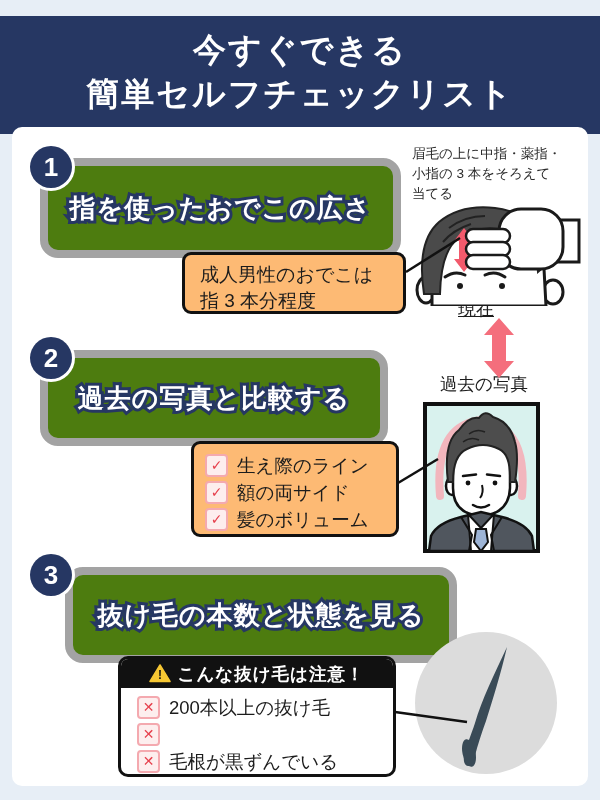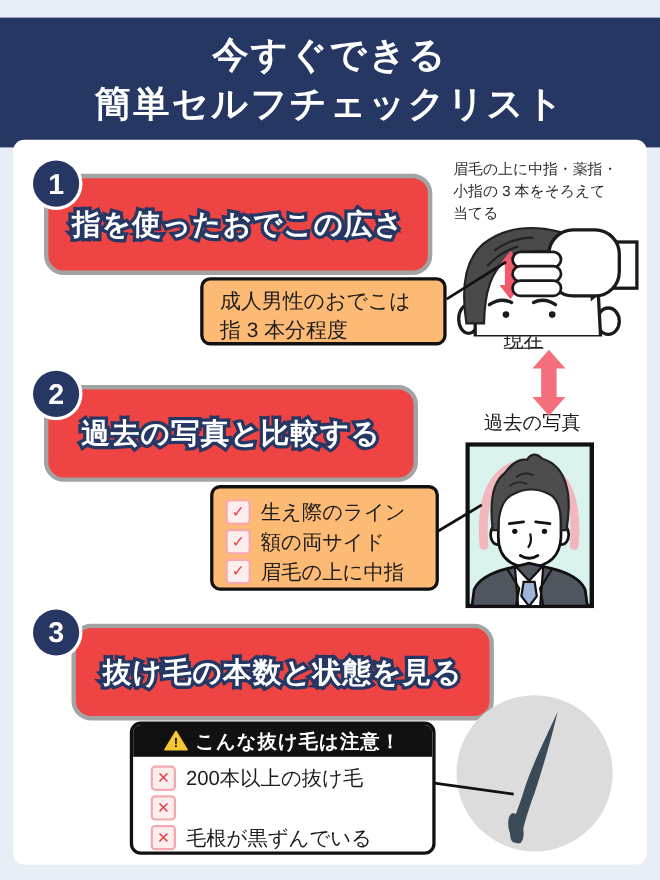--- a/index.html
+++ b/index.html
@@ -17,21 +17,21 @@
     width:600px;text-align:center;color:#fff;font-weight:bold;
     font-size:33px;letter-spacing:2px;line-height:42px;
   }
   .header .t1{top:13px;} .header .t2{top:57px;}
 
   
   .panel{left:12px;top:127px;width:576px;height:659px;background:#fff;border-radius:10px;z-index:1;}
 
   
   .secbox{
-    background:#ef4444;border:4px solid #a3a3a3;border-radius:18px;
+    background:#4d7c0f;border:8px solid #a3a3a3;border-radius:18px;
     display:flex;align-items:center;justify-content:center;z-index:3;
   }
   .sec-title{
     position:relative;z-index:0;display:inline-block;
     color:#fff;font-weight:bold;font-size:26px;letter-spacing:1px;
     white-space:nowrap;
   }
   .sec-title::before{
     content:attr(data-text);position:absolute;left:0;top:0;z-index:-1;
     -webkit-text-stroke:6px #263763;
@@ -149,21 +149,21 @@
   <div class="chk-row">
     <span class="chk-ico">✓</span>
     <span>生え際のライン</span>
   </div>
   <div class="chk-row">
     <span class="chk-ico">✓</span>
     <span>額の両サイド</span>
   </div>
   <div class="chk-row">
     <span class="chk-ico">✓</span>
-    <span>眉毛の上に中指</span>
+    <span>髪のボリューム</span>
   </div>
 </div>
 
 <svg class="abs illus" style="left:423px;top:402px" width="117" height="151" viewBox="0 0 117 151">
   <rect x="2" y="2" width="113" height="147" fill="#d9f2ee" stroke="#111" stroke-width="4"></rect>
 
   <path d="M17,94 Q11,24 58,18 Q105,24 99,94" fill="none" stroke="#f2b6bd" stroke-width="8" stroke-linecap="round"></path>
 
   <ellipse cx="29" cy="84" rx="6" ry="9" fill="#fff" stroke="#111" stroke-width="2.5"></ellipse>
   <ellipse cx="88" cy="84" rx="6" ry="9" fill="#fff" stroke="#111" stroke-width="2.5"></ellipse>

